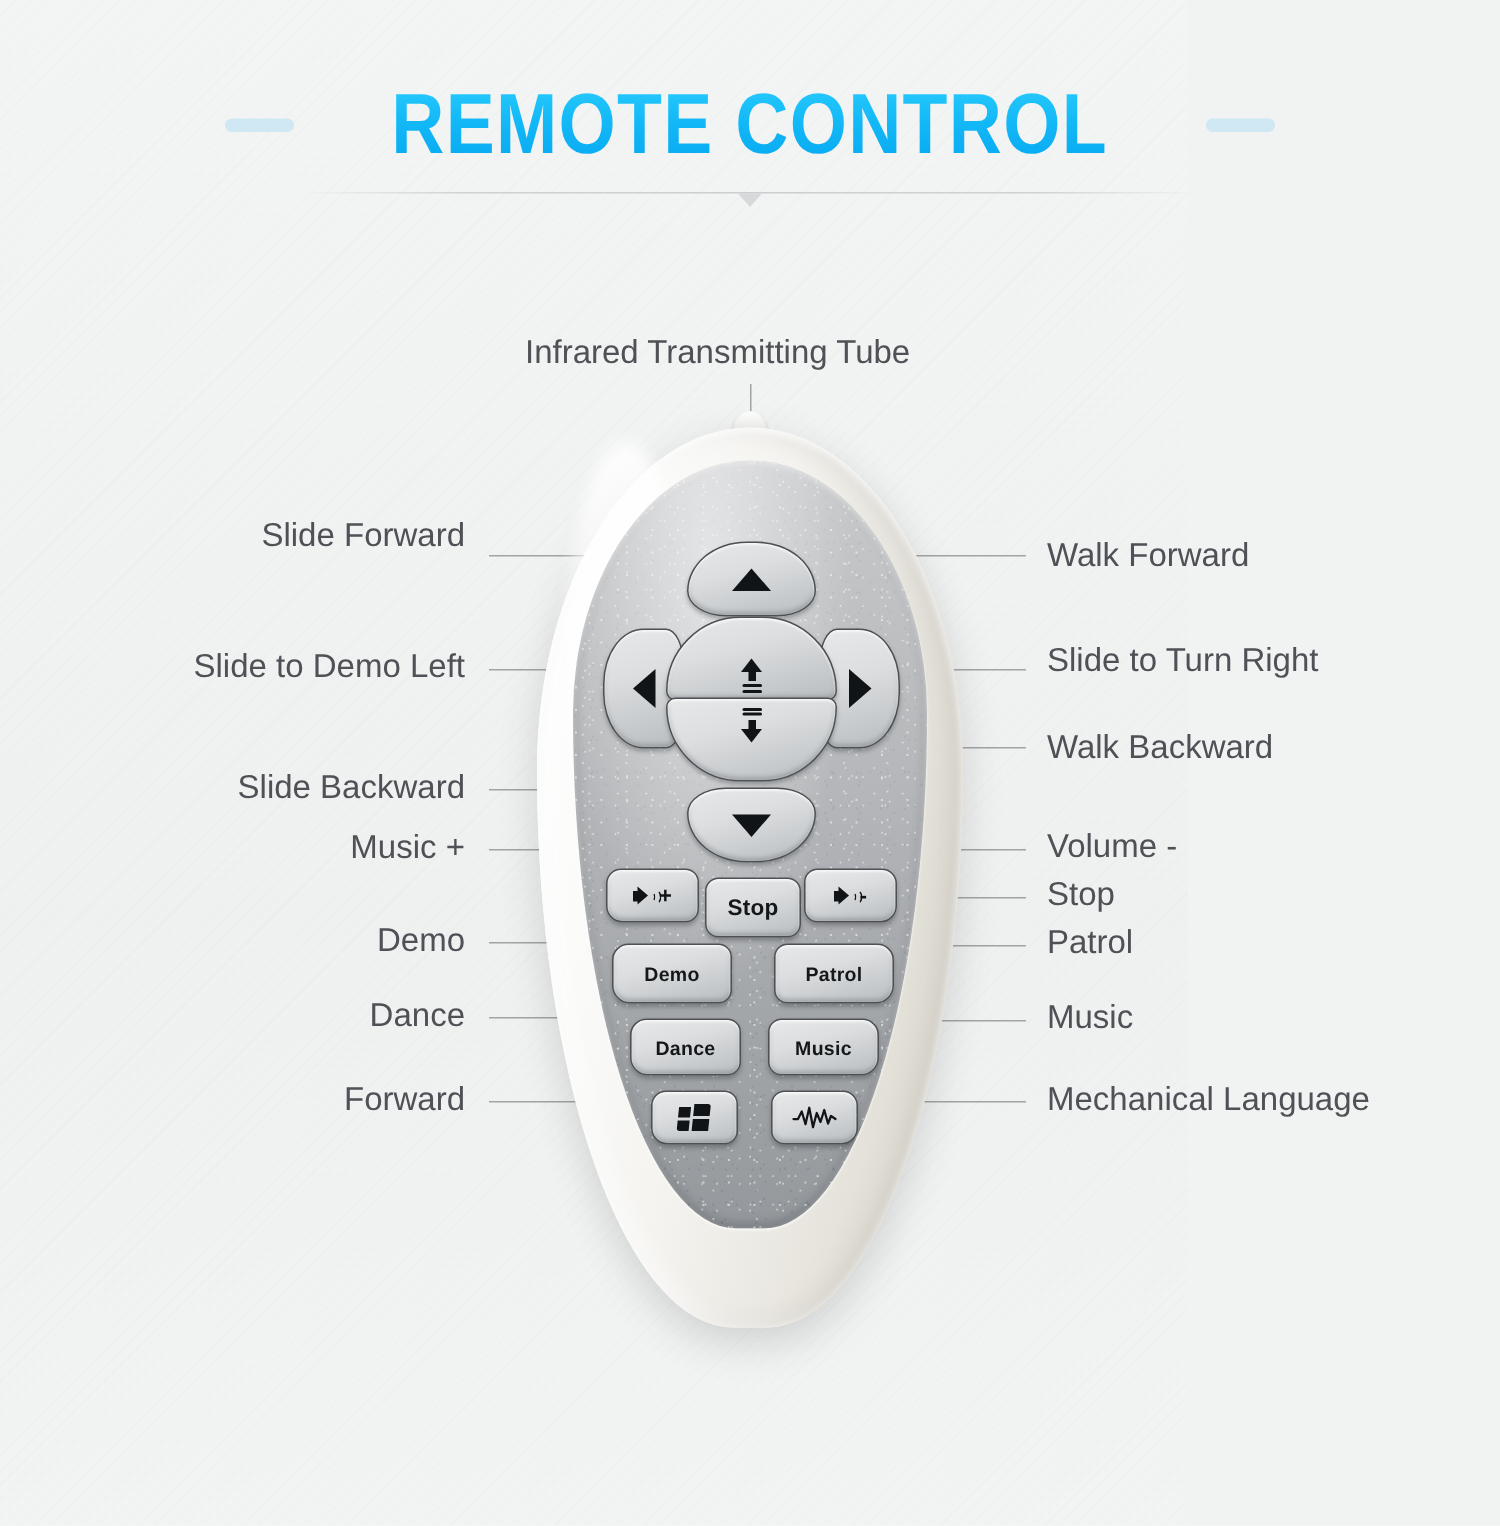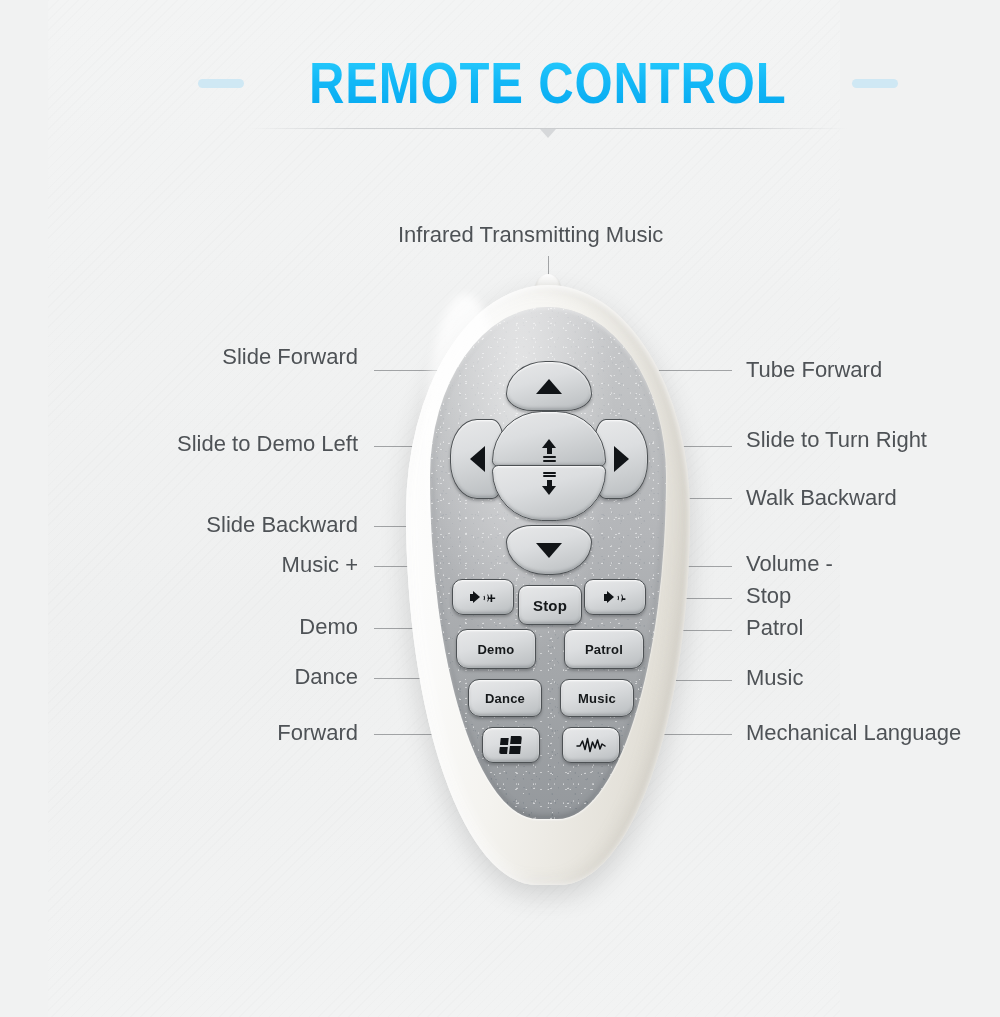--- a/index.html
+++ b/index.html
@@ -9,21 +9,20 @@
     font-family:"Liberation Sans", sans-serif;
     overflow:hidden;
   }
   #page{
     position:relative;width:792px;height:1017px;
     background:
       repeating-linear-gradient(135deg,
         rgba(0,0,0,0.012) 0px, rgba(0,0,0,0.012) 1px,
         rgba(255,255,255,0) 1px, rgba(255,255,255,0) 7px),
       linear-gradient(180deg,#f3f4f4 0%,#eff0f0 60%,#f2f3f3 100%);
-    margin-left: 48px;
   }
 
   
   .title-row{
     position:absolute;left:0;top:48px;width:1000px;height:70px;
     display:flex;align-items:center;justify-content:center;gap:26px;
   }
   .title-dash{
     width:46px;height:9px;border-radius:5px;background:#cfe8f4;
     flex:0 0 auto;
@@ -216,21 +215,21 @@
 <div id="page">
 
   <div class="title-row">
     <div class="title-dash"></div>
     <div class="title-text">REMOTE  CONTROL</div>
     <div class="title-dash"></div>
   </div>
   <div class="divider"></div>
   <div class="divider-caret"></div>
 
-  <div class="label" style="left:350px;top:224px;">Infrared Transmitting Music</div>
+  <div class="label" style="left:350px;top:224px;">Infrared Transmitting Tube</div>
   <div class="leader" style="left:500px;top:256px;width:1px;height:36px;background:#8a8d90;"></div>
 
   <div class="label left" style="left:60px;top:346px;width:250px;">Slide Forward</div>
   <div class="leader" style="left:326px;top:370px;width:118px;"></div>
 
   <div class="label left" style="left:20px;top:433px;width:290px;">Slide to Demo Left</div>
   <div class="leader" style="left:326px;top:446px;width:98px;"></div>
 
   <div class="label left" style="left:40px;top:514px;width:270px;">Slide Backward</div>
   <div class="leader" style="left:326px;top:526px;width:122px;"></div>
@@ -240,21 +239,21 @@
 
   <div class="label left" style="left:100px;top:616px;width:210px;">Demo</div>
   <div class="leader" style="left:326px;top:628px;width:114px;"></div>
 
   <div class="label left" style="left:100px;top:666px;width:210px;">Dance</div>
   <div class="leader" style="left:326px;top:678px;width:120px;"></div>
 
   <div class="label left" style="left:80px;top:722px;width:230px;">Forward</div>
   <div class="leader" style="left:326px;top:734px;width:132px;"></div>
 
-  <div class="label" style="left:698px;top:359px;">Tube Forward</div>
+  <div class="label" style="left:698px;top:359px;">Walk Forward</div>
   <div class="leader" style="left:556px;top:370px;width:128px;"></div>
   <div class="leader diag" style="left:502px;top:420px;width:66px;transform:rotate(-39deg);"></div>
 
   <div class="label" style="left:698px;top:429px;">Slide to Turn Right</div>
   <div class="leader" style="left:590px;top:446px;width:94px;"></div>
 
   <div class="label" style="left:698px;top:487px;">Walk Backward</div>
   <div class="leader" style="left:560px;top:498px;width:124px;"></div>
   <div class="leader diag" style="left:500px;top:472px;width:66px;transform:rotate(22deg);"></div>
 

